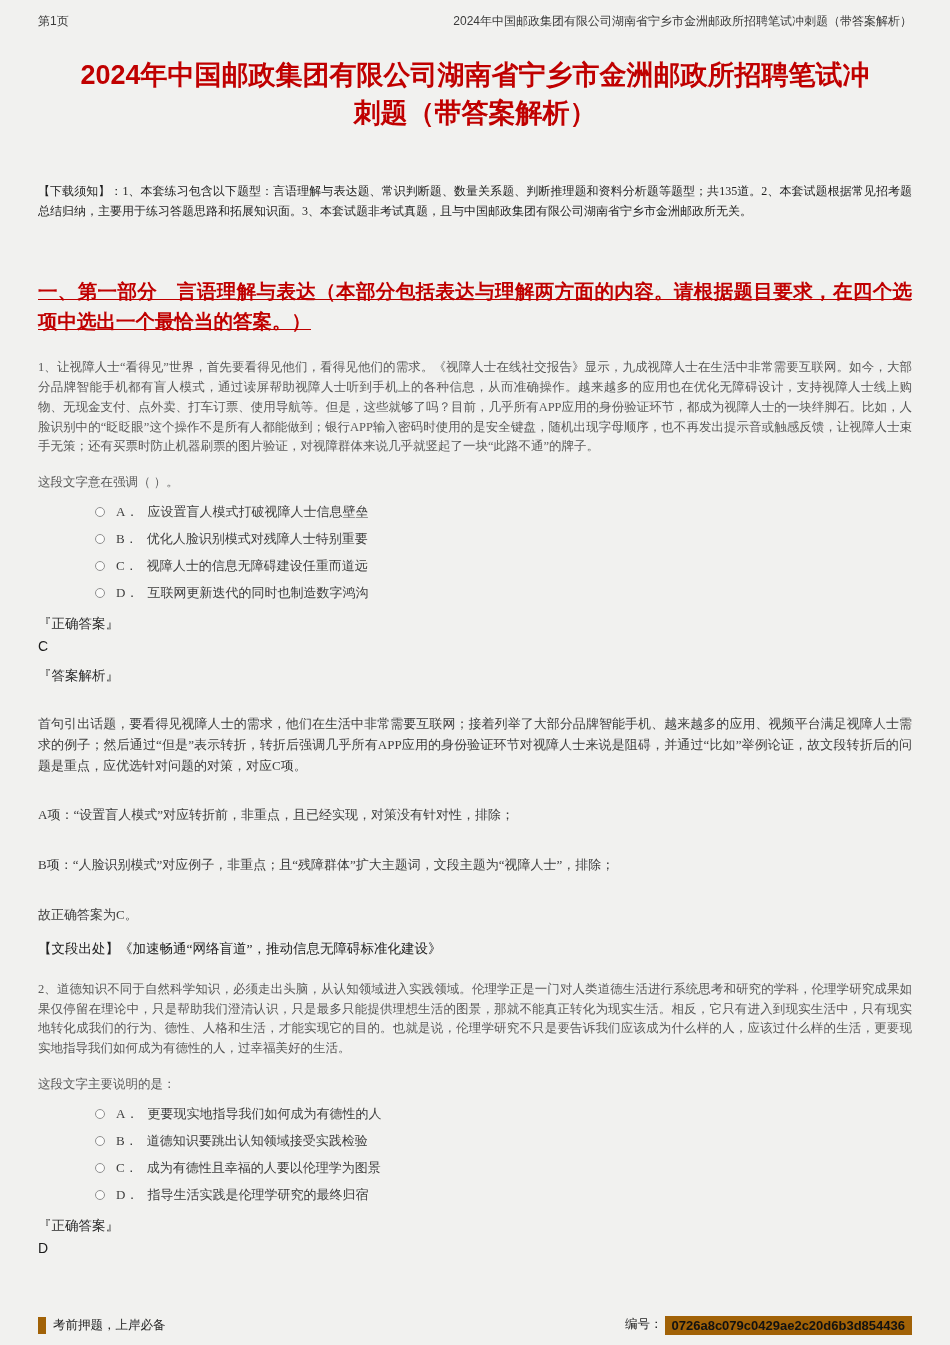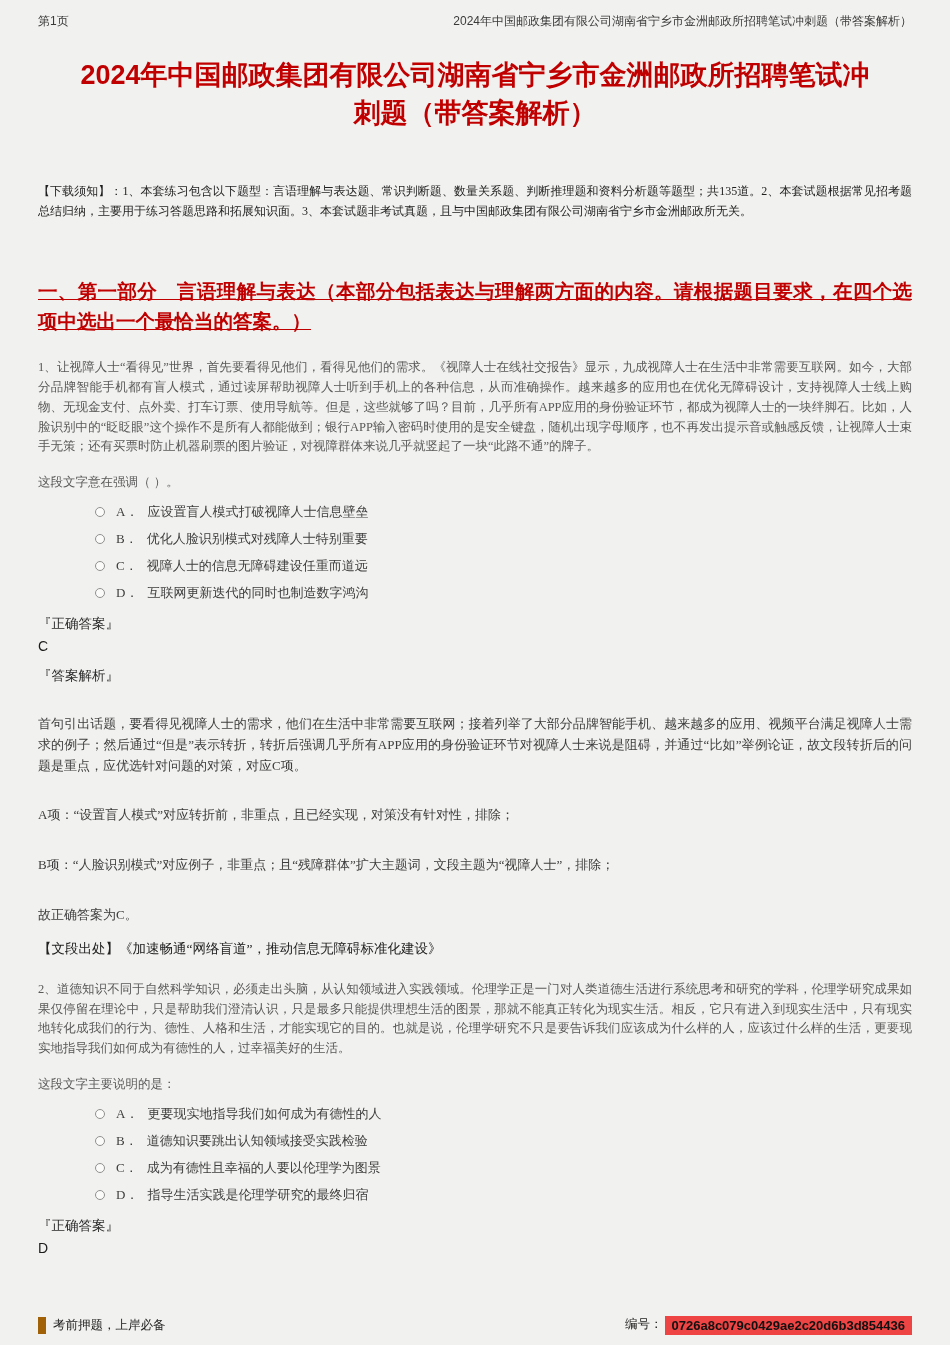--- a/index.html
+++ b/index.html
@@ -53,21 +53,21 @@
   .analysis-p { margin-top:29px; font-size:13px; line-height:1.6; color:#3d3d3d; text-align:justify; }
   .source { margin-top:14px; font-size:13.5px; color:#222; }
 
   .doc-footer {
     position:absolute; left:38px; right:38px; bottom:10px;
     display:flex; justify-content:space-between; align-items:center;
     font-family:"Liberation Sans", sans-serif;
   }
   .footer-left { font-size:12.5px; color:#1e1e1e; border-left:8px solid #a16207; padding-left:7px; }
   .footer-right { font-size:12.5px; color:#1e1e1e; display:flex; align-items:flex-start;margin-left:9px; }
-  .code { background:#ef4444; padding:2px 7px; margin-left:2px; font-weight:700; font-size:13px; color:#111; }
+  .code { background:#a16207; padding:2px 7px; margin-left:2px; font-weight:700; font-size:13px; color:#111; }
 </style>
 </head>
 <body>
 
 <div class="page">
 
   <div class="doc-header">
     <span class="hdr-left">第1页</span>
     <span class="hdr-right">2024年中国邮政集团有限公司湖南省宁乡市金洲邮政所招聘笔试冲刺题（带答案解析）</span>
   </div>

